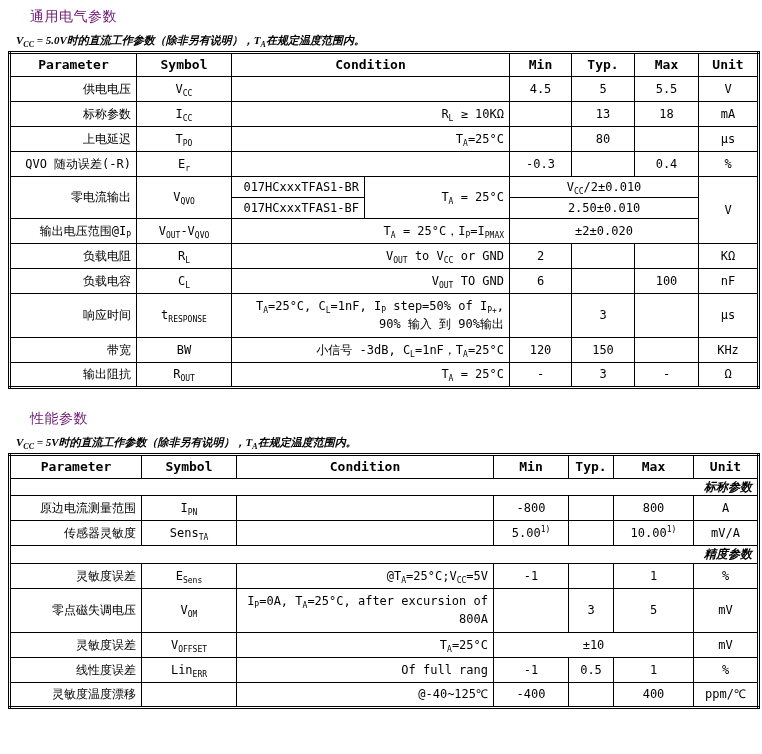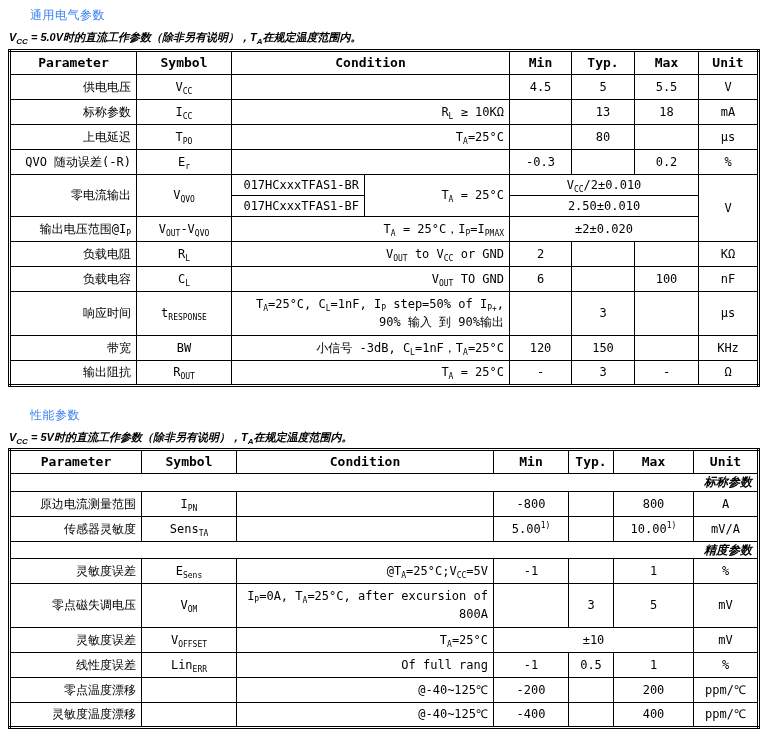--- a/index.html
+++ b/index.html
@@ -14,33 +14,33 @@
   }
   .page {
     box-sizing: border-box;
     width: 762px;
     padding: 8px 4px 0 8px;
   }
   .sec { margin: 0; }
   .sec + .sec { margin-top: 21px; }
   .sec-title {
     font-family: "DejaVu Sans", "Liberation Sans", sans-serif;
-    font-size: 12px;
+    font-size: 14px;
     font-weight: 500;
-    color: #3b82f6;
+    color: #701a75;
     letter-spacing: 0.5px;
     margin: 0 0 0 22px;
     line-height: 1.2;
   }
   .sec-subtitle {
-    font-family: Liberation Sans, sans-serif;
+    font-family: Liberation Serif, serif;
     font-style: italic;
     font-weight: bold;
     font-size: 11px;
-    margin: 9px 0 4px 1px;
+    margin: 9px 0 4px 8px;
     line-height: 1.2;
   }
   table.param-table {
     border-collapse: collapse;
     table-layout: fixed;
     width: 750px;
     border: 3px double #000;
   }
   table.param-table th,
   table.param-table td {
@@ -132,21 +132,21 @@
             <td>80</td>
             <td></td>
             <td>μs</td>
           </tr>
           <tr>
             <td class="al">QVO 随动误差(-R)</td>
             <td>E<sub>r</sub></td>
             <td colspan="2" class="al"></td>
             <td>-0.3</td>
             <td></td>
-            <td>0.2</td>
+            <td>0.4</td>
             <td>%</td>
           </tr>
           <tr class="rh-sm">
             <td rowspan="2" class="al">零电流输出</td>
             <td rowspan="2">V<sub>QVO</sub></td>
             <td class="al">017HCxxxTFAS1-BR</td>
             <td rowspan="2" class="al">T<sub>A</sub> = 25°C</td>
             <td colspan="3">V<sub>CC</sub>/2±0.010</td>
             <td rowspan="3">V</td>
           </tr>
@@ -286,29 +286,20 @@
           <tr>
             <td class="al">线性度误差</td>
             <td>Lin<sub>ERR</sub></td>
             <td class="al">Of full rang</td>
             <td>-1</td>
             <td>0.5</td>
             <td>1</td>
             <td>%</td>
           </tr>
           <tr>
-            <td class="al">零点温度漂移</td>
-            <td></td>
-            <td class="al">@-40~125℃</td>
-            <td>-200</td>
-            <td></td>
-            <td>200</td>
-            <td>ppm/℃</td>
-          </tr>
-          <tr>
             <td class="al">灵敏度温度漂移</td>
             <td></td>
             <td class="al">@-40~125℃</td>
             <td>-400</td>
             <td></td>
             <td>400</td>
             <td>ppm/℃</td>
           </tr>
         </tbody>
       </table>

